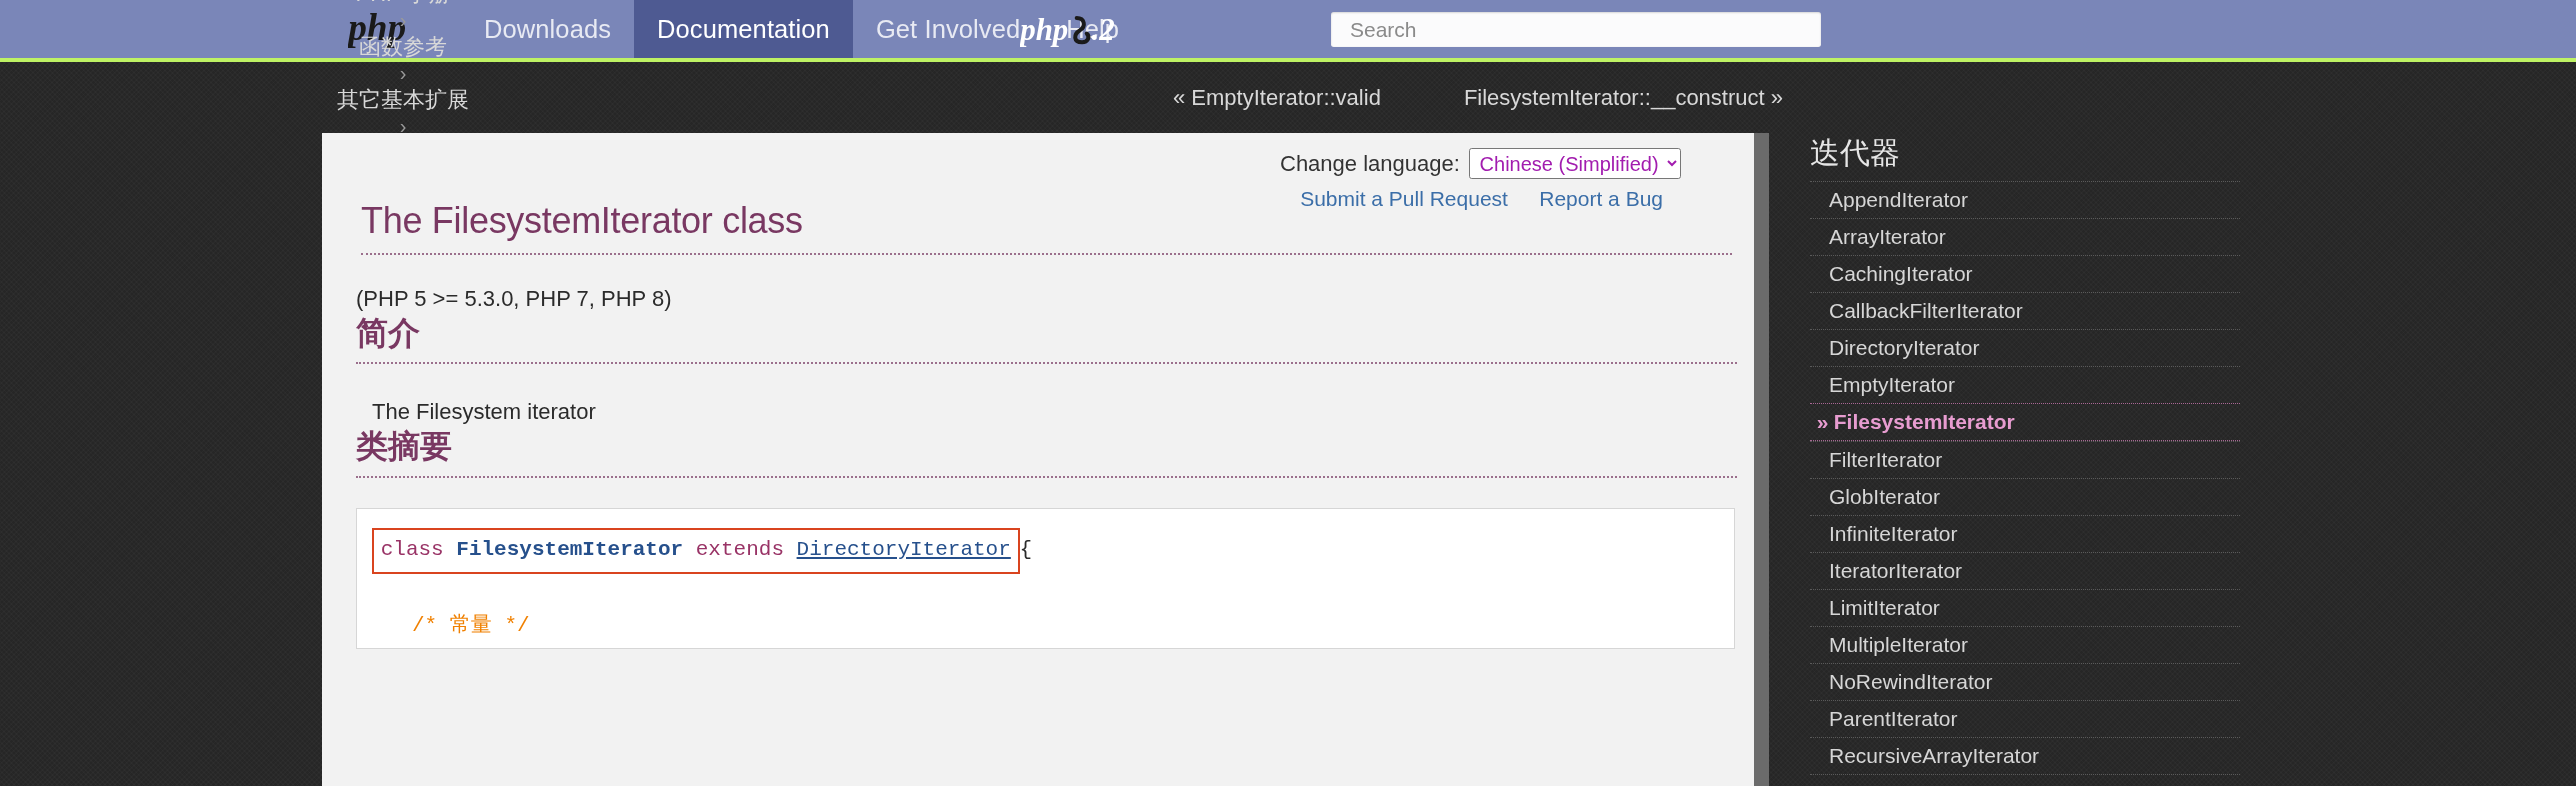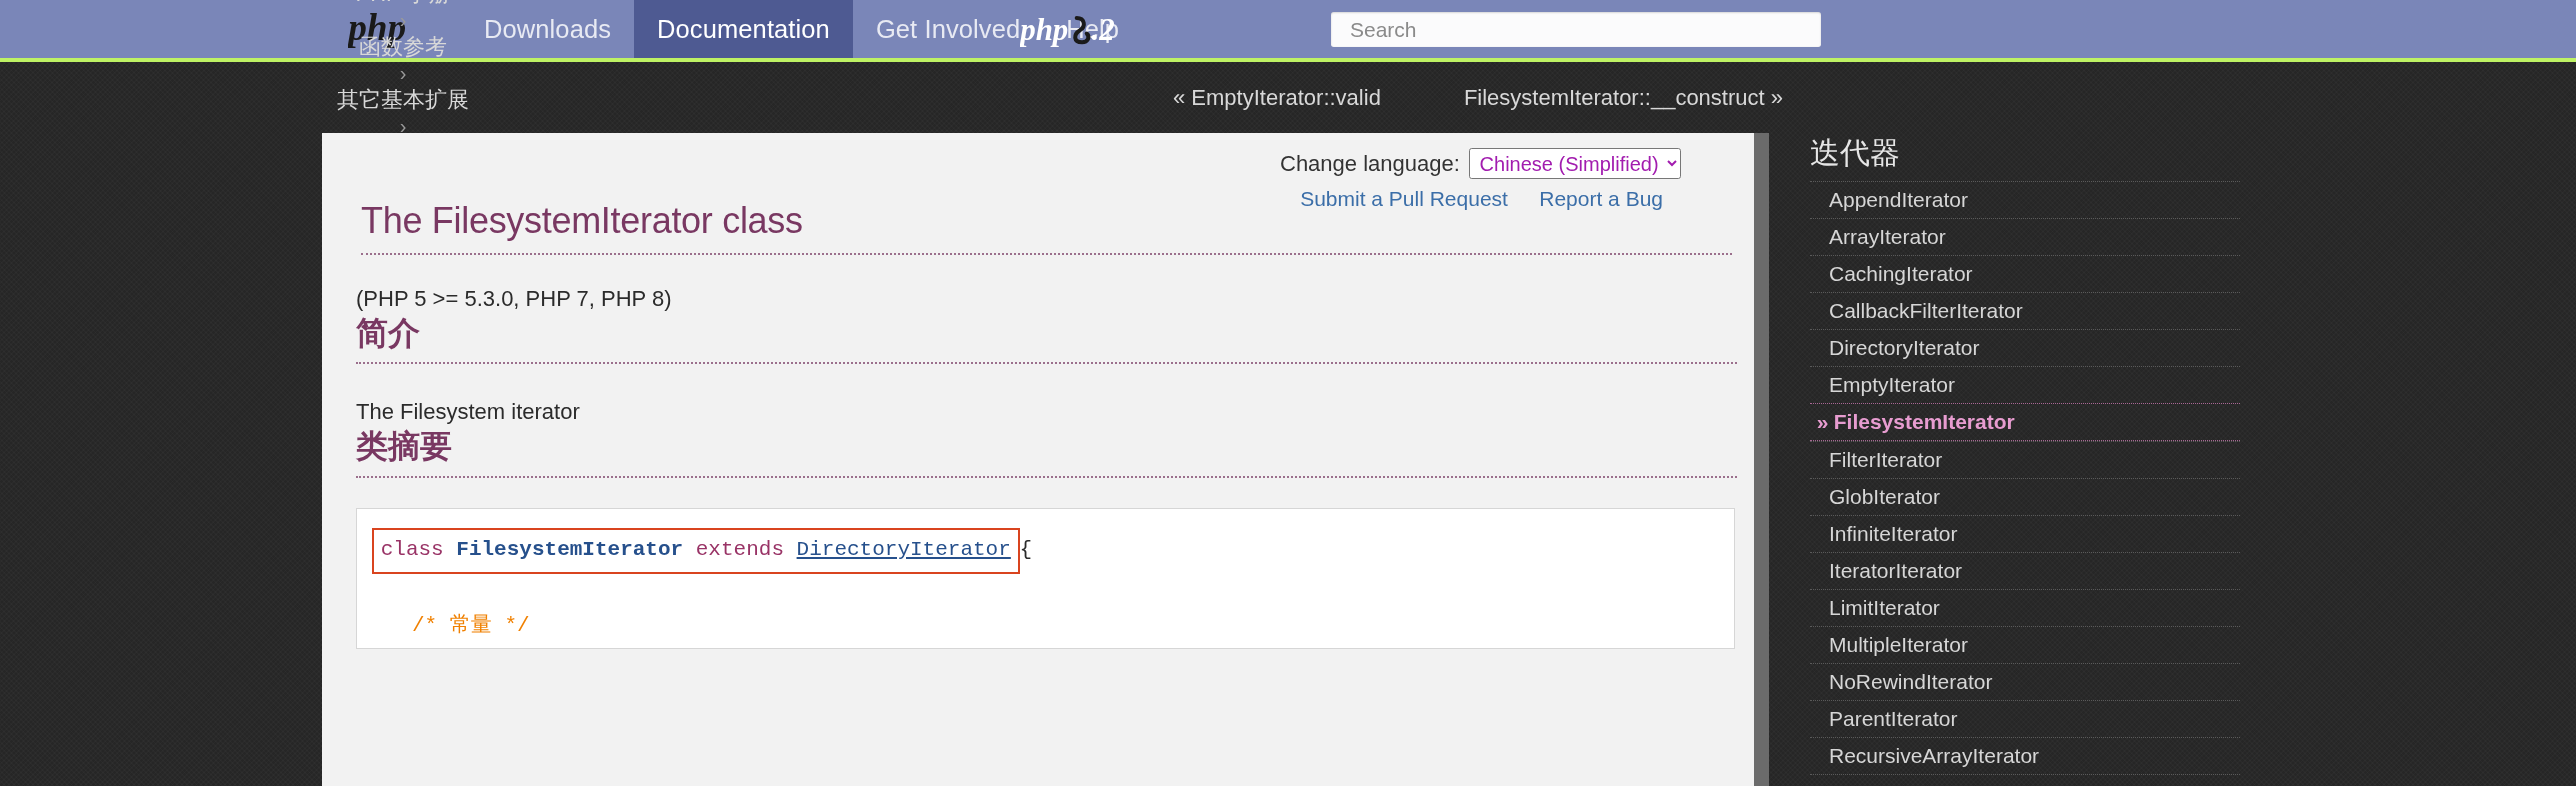--- a/index.html
+++ b/index.html
@@ -159,21 +159,21 @@
     color: #793862;
     border-bottom: 2px dotted #9b6f8c;
   }
   p.verinfo {
     margin: 31px 0 0 0;
     font-size: 22px;
     color: #2b2b2b;
   }
   .intro-head { margin-top: 28px; }
   p.intro-text {
-    margin: 35px 0 0 0;
+    margin: 35px 0 0 16px;
     font-size: 22px;
     color: #2b2b2b;
   }
   .synopsis-head { margin-top: 59px; }
 
   
   #code-block {
     margin-top: 30px;
     width: 1379px;
     background: #ffffff;

